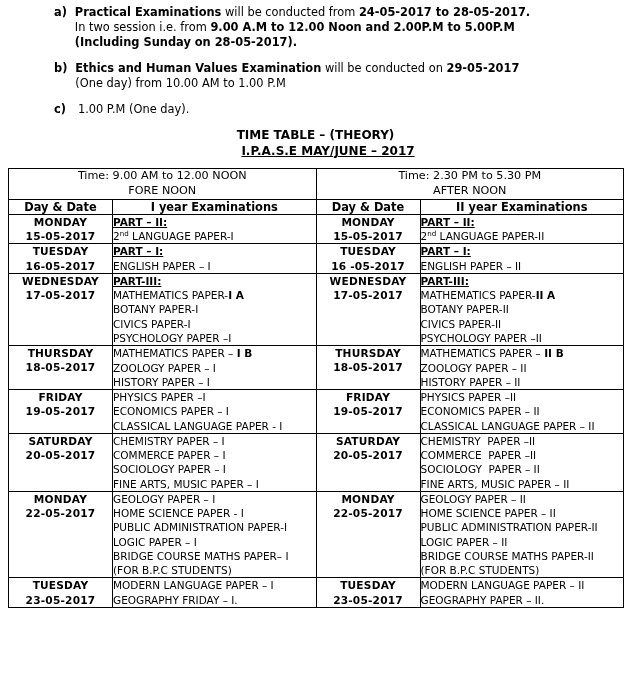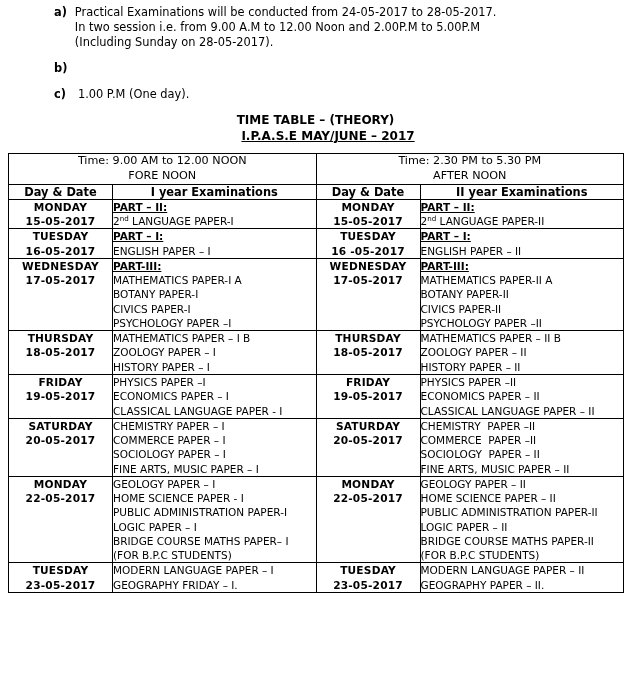--- a/index.html
+++ b/index.html
@@ -31,21 +31,21 @@
     font-weight: bold;
     flex: 0 0 auto;
     padding-right: 4px;
     white-space: pre;
   }
   .note-a .note-marker { padding-left: 44px; }
   .note-b .note-marker { padding-left: 44px; }
   .note-c .note-marker { padding-left: 44px; }
   .note-body { flex: 1 1 auto; }
   .note-line { white-space: normal; }
-  .b { font-weight: normal; }
+  .b { font-weight: bold; }
 
   
   .title-block {
     text-align: center;
     font-weight: bold;
     font-size: 12px;
     line-height: 1.3;
     margin-top: 1px;
     margin-bottom: 9px;
   }
@@ -114,20 +114,24 @@
   <div class="note note-a">
     <span class="note-marker">a) </span>
     <span class="note-body">
         <div class="note-line"><span class="b">Practical Examinations</span><span> will be conducted from  </span><span class="b">24-05-2017  to  28-05-2017.</span></div>
         <div class="note-line"><span>In two session i.e. from </span><span class="b">9.00 A.M to 12.00 Noon and 2.00P.M to 5.00P.M</span></div>
         <div class="note-line"><span class="b">(Including  Sunday on 28-05-2017).</span></div>
       </span>
   </div>
   <div class="note note-b">
     <span class="note-marker">b) </span>
+    <span class="note-body">
+        <div class="note-line"><span class="b">Ethics and Human Values Examination</span><span> will  be  conducted  on  </span><span class="b">29-05-2017</span></div>
+        <div class="note-line"><span>(One day) from 10.00 AM to 1.00 P.M</span></div>
+      </span>
   </div>
   <div class="note note-c">
     <span class="note-marker">c)  </span>
     <span class="note-body">
         <div class="note-line"><span>1.00 P.M (One day).</span></div>
       </span>
   </div>
 </div>
 
 <div class="title-block">

